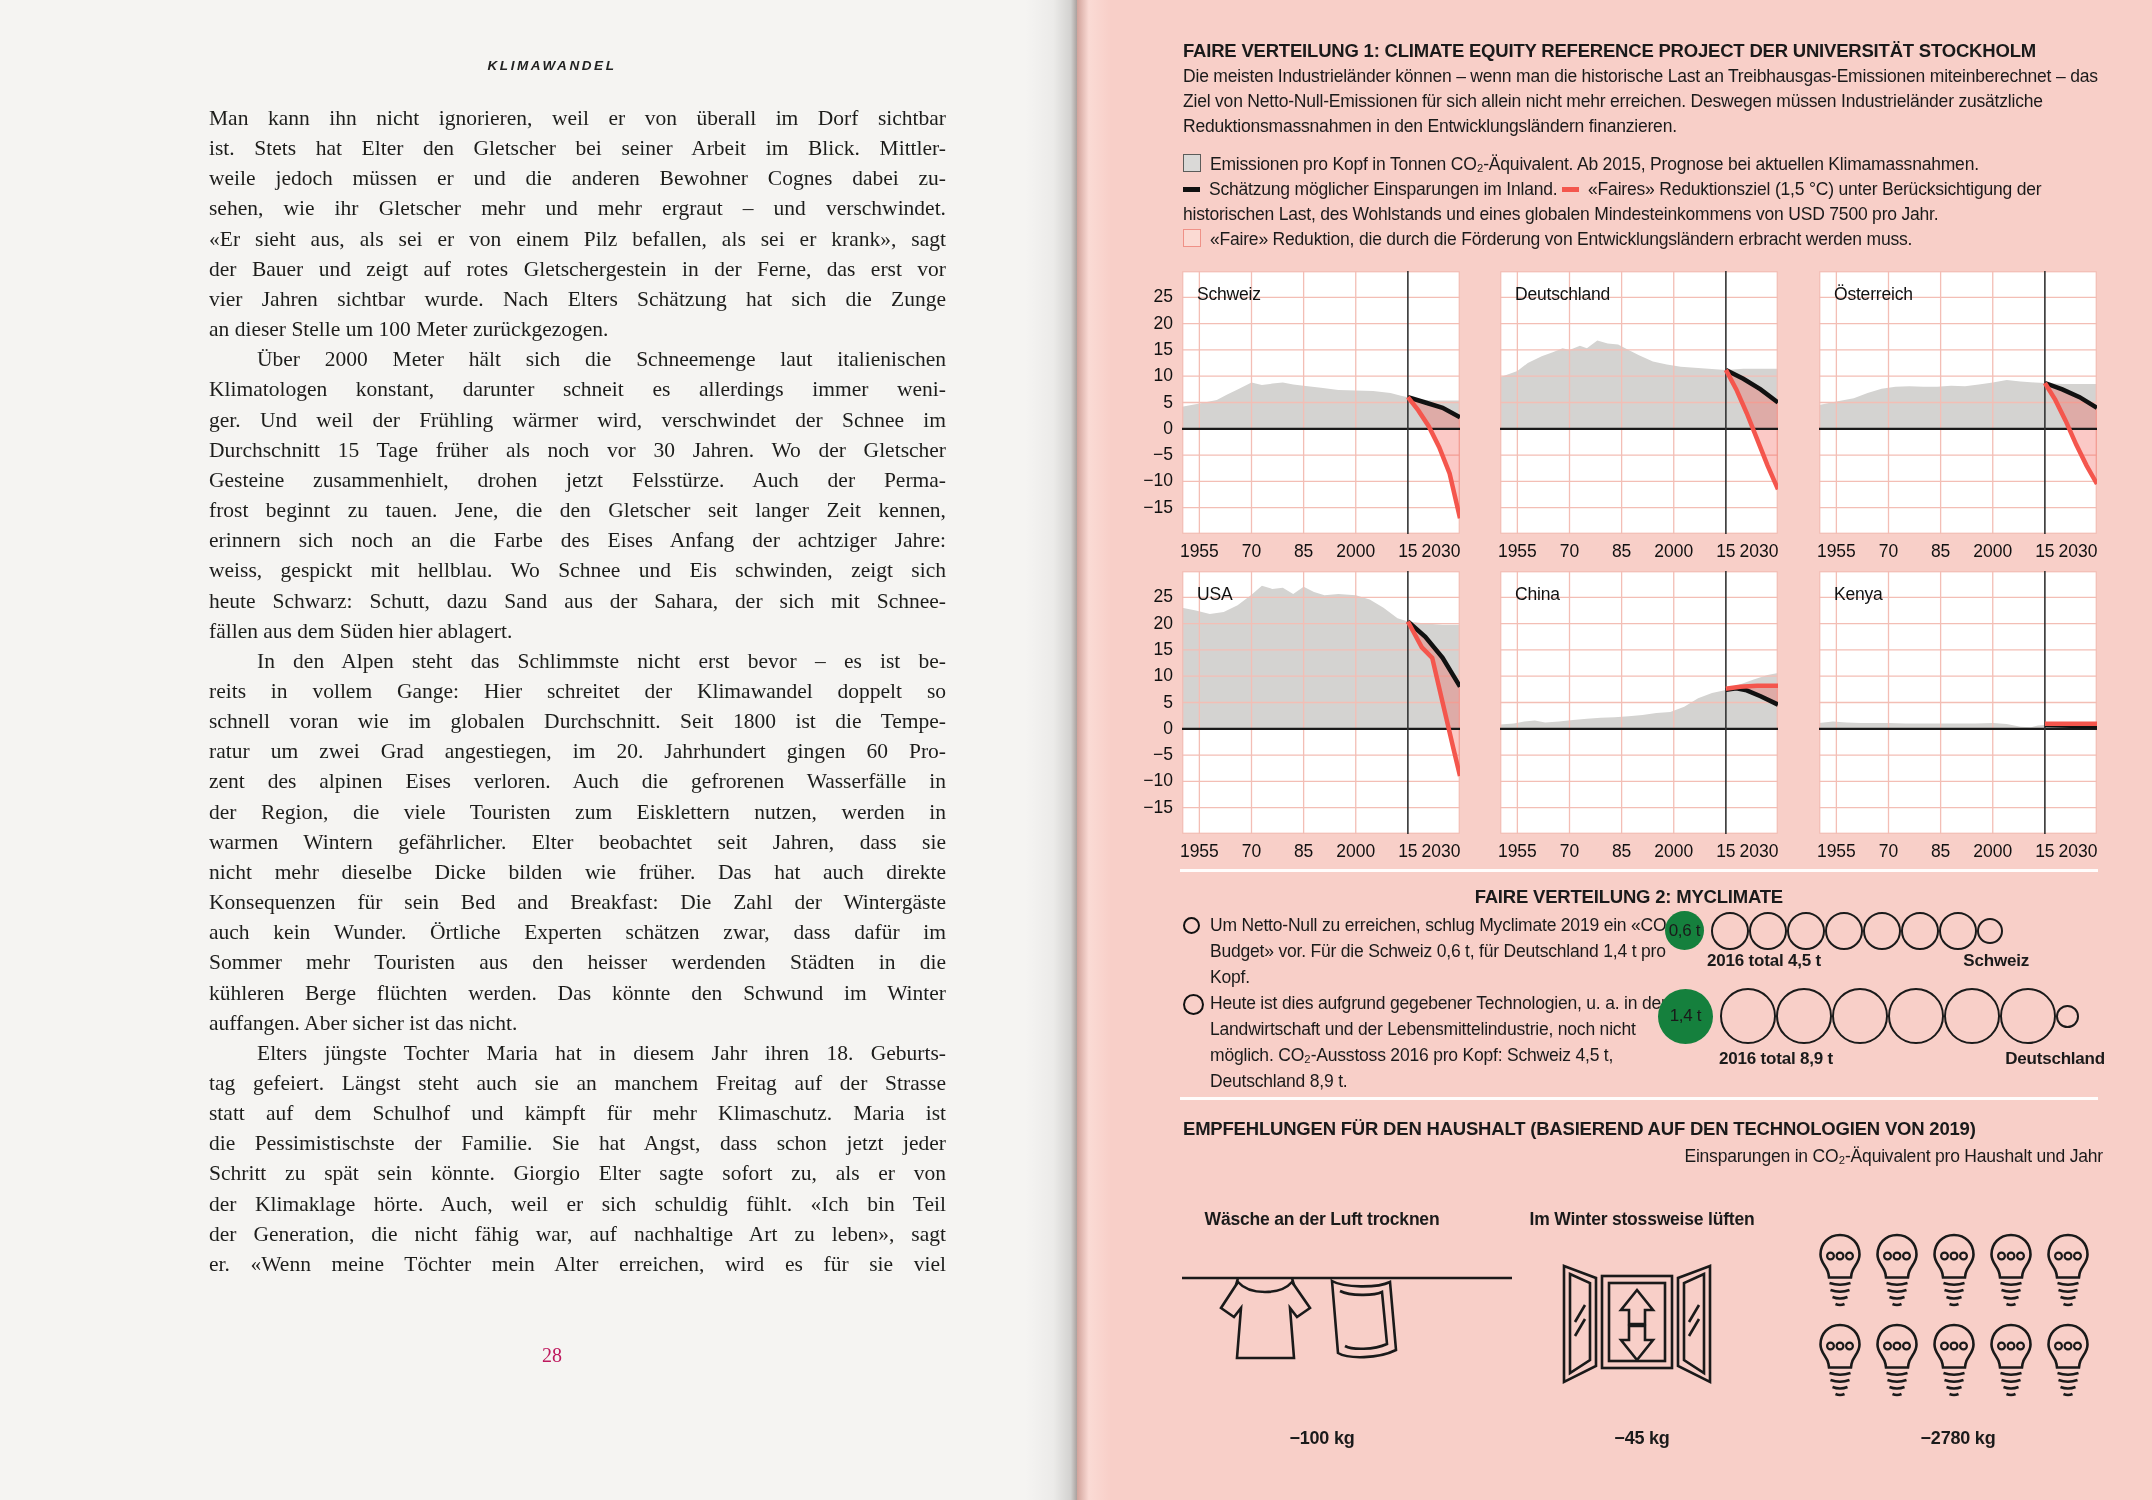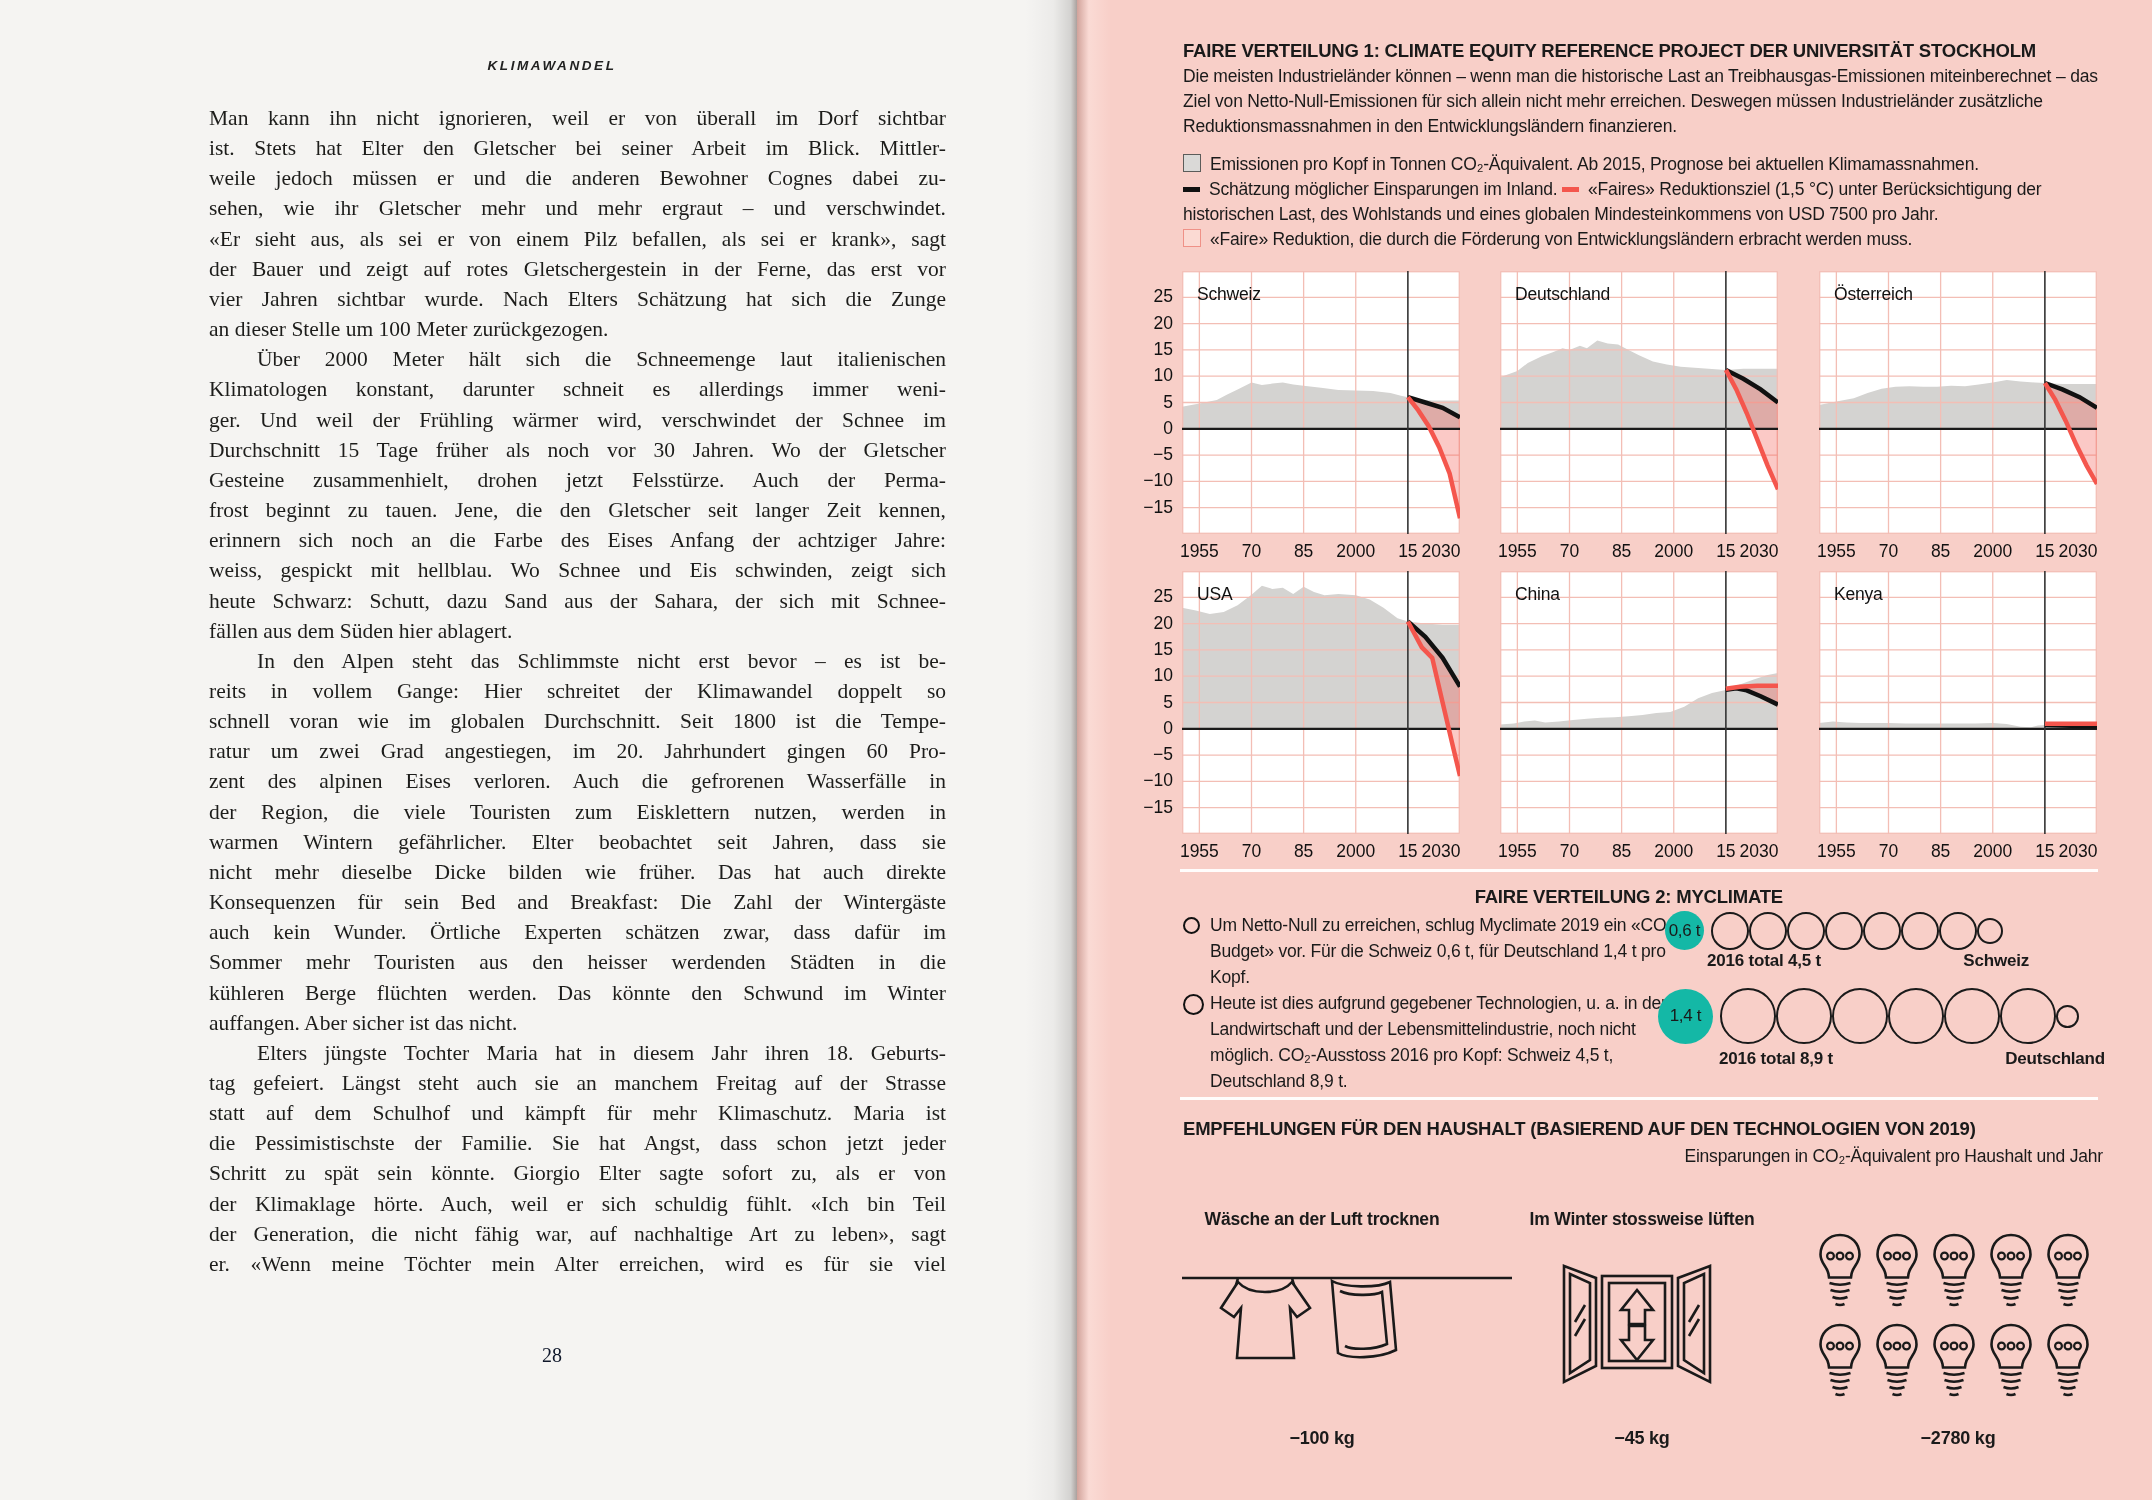--- a/index.html
+++ b/index.html
@@ -10,21 +10,21 @@
   .page-left .spine-shadow{position:absolute;right:0;top:0;width:52px;height:100%;
     background:linear-gradient(to right,rgba(0,0,0,0) 0%,rgba(0,0,0,0.04) 55%,rgba(0,0,0,0.14) 88%,rgba(80,60,55,0.45) 100%);}
   .kicker{position:absolute;left:209px;top:58px;width:686px;text-align:center;
     font:italic 700 13.5px "Liberation Sans","DejaVu Sans",sans-serif;letter-spacing:2.6px;color:#222;}
   .body-text{position:absolute;left:209px;top:103px;width:737px;
     font-family:"Liberation Serif","DejaVu Serif",serif;font-size:21.5px;line-height:30.15px;color:#1d1d1b;}
   .body-text .ln{text-align:justify;text-align-last:justify;white-space:normal;}
   .body-text .ln.pend{text-align-last:left;}
   .body-text .ln.ind{text-indent:48px;}
   .page-num{position:absolute;left:209px;top:1344px;width:686px;text-align:center;
-    font-family:"Liberation Serif","DejaVu Serif",serif;font-size:20px;color:#0f172a;}
+    font-family:"Liberation Serif","DejaVu Serif",serif;font-size:20px;color:#be185d;}
   
   .page-right{position:absolute;left:1077px;top:0;width:1075px;height:1500px;background:#f8cfc8;}
   .page-right .gutter{position:absolute;left:0;top:0;width:34px;height:100%;pointer-events:none;
     background:linear-gradient(to right,rgba(120,60,50,0.30) 0%,rgba(255,240,236,0.35) 35%,rgba(255,255,255,0) 100%);}
   .abs{position:absolute;}
   .h-bold{font-weight:700;font-size:18.5px;letter-spacing:-0.2px;}
   .txt{font-size:17.5px;line-height:25px;letter-spacing:-0.2px;}
   .rule{position:absolute;left:103px;width:918px;height:3px;background:rgba(255,255,255,0.95);}
   
   .lm{display:inline-block;vertical-align:-2px;margin-right:9px;}
@@ -39,21 +39,21 @@
   .yt{position:absolute;width:44px;text-align:right;font-size:17.5px;color:#111;}
   .xt{position:absolute;width:52px;text-align:center;font-size:17.5px;color:#111;}
   
   .bullets{width:512px;}
   .bullets p{margin:0 0 0 0;position:relative;padding-left:27px;font-size:17.5px;line-height:26px;letter-spacing:-0.2px;}
   .bullets p .bcirc{position:absolute;left:0;border:2px solid #111;border-radius:50%;background:transparent;}
   .bcirc.small{width:13px;height:13px;top:5px;}
   .bcirc.large{width:17px;height:17px;top:4px;left:-1px;}
   
   .crow{position:absolute;display:flex;align-items:center;}
-  .crow .budget{background:#14b8a6;border-radius:50%;display:flex;align-items:center;justify-content:center;
+  .crow .budget{background:#15803d;border-radius:50%;display:flex;align-items:center;justify-content:center;
      font-size:17px;letter-spacing:-0.3px;flex:none;}
   .crow .unit{border:2.4px solid #1a1a1a;border-radius:50%;background:transparent;flex:none;}
   .clabels{position:absolute;display:flex;justify-content:space-between;font-size:17px;font-weight:600;letter-spacing:-0.2px;}
   
   .colhead{position:absolute;text-align:center;font-size:17.5px;font-weight:600;line-height:22.5px;letter-spacing:-0.2px;}
   .kg{position:absolute;text-align:center;font-size:18px;font-weight:600;letter-spacing:-0.2px;}
   .icon-svg{position:absolute;}
   .bulb-grid{position:absolute;display:grid;grid-template-columns:repeat(5,57px);grid-auto-rows:90px;}
 </style>
 </head>

